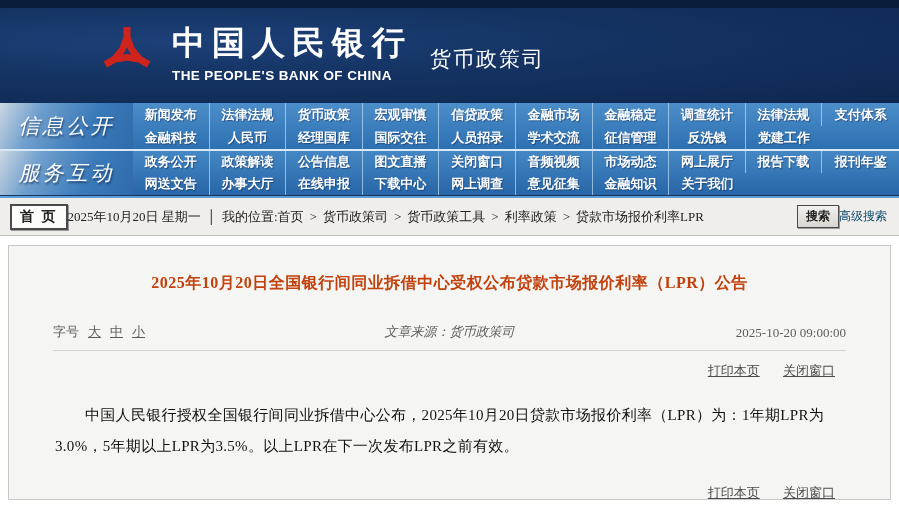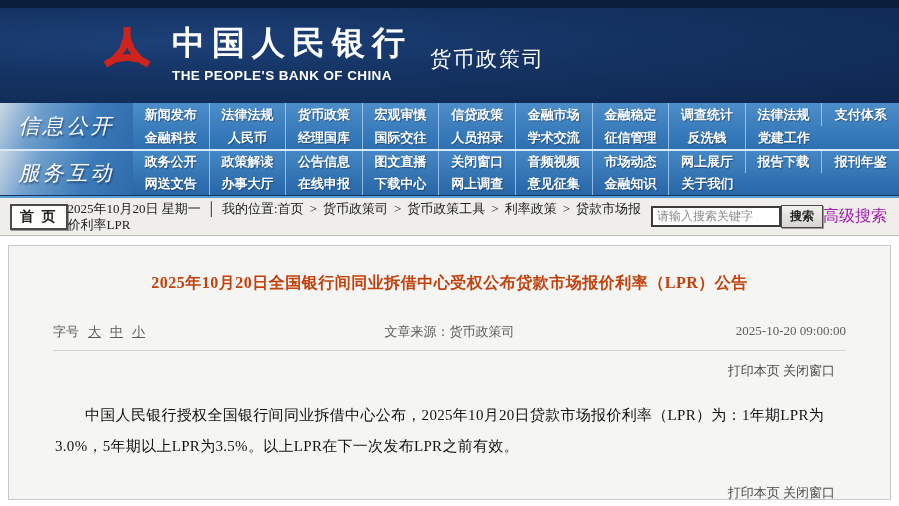--- a/index.html
+++ b/index.html
@@ -48,36 +48,36 @@
   .crumb-text { flex: 1; line-height: 16px; overflow: hidden; }
   .crumb-sep { margin: 0 6px; }
   .crumb-link { cursor: pointer; }
   .search-input { flex: 0 0 auto; width: 130px; height: 21px; border: 2px solid #3c3c3c;
     background: #fff; font-size: 12px; padding: 0 4px; color: #333;
     font-family: "Liberation Serif","DejaVu Serif",serif; }
   .search-input::placeholder { color: #8a8a8a; }
   .search-btn { flex: 0 0 auto; border: 1px solid #4a4a4a; background: linear-gradient(#f1f1ee,#d7d5cf);
     font-weight: bold; font-size: 12px; padding: 2px 8px; box-shadow: 1px 1px 0 #9a9a96;
     cursor: pointer; font-family: "Liberation Serif","DejaVu Serif",serif; }
-  .adv-search { flex: 0 0 auto; font-size: 16px; color: #a21caf; cursor: pointer; margin-right: 2px; }
+  .adv-search { flex: 0 0 auto; font-size: 12px; color: #0c4a6e; cursor: pointer; margin-right: 2px; }
 
   
   .article-box { margin: 9px 8px 0; height: 255px; border: 1px solid #c8c8c4;
     background: #f5f5f3; overflow: hidden;
     font-family: "Liberation Serif","DejaVu Serif",serif; }
   .article-title { margin-top: 27px; text-align: center; font-weight: bold; font-size: 16px;
     color: #c2410c; letter-spacing: 0.5px; }
-  .meta-row { display: flex; align-items: flex-start; margin: 29px 44px 0; font-size: 13px; color: #5c5c5c; }
+  .meta-row { display: flex; align-items: flex-end; margin: 29px 44px 0; font-size: 13px; color: #5c5c5c; }
   .meta-left { flex: 1; display: flex; gap: 9px; }
-  .meta-center { flex: 1.2; text-align: center; white-space: nowrap; }
+  .meta-center { flex: 1.2; text-align: center; white-space: nowrap; font-style: italic; }
   .meta-right { flex: 1; text-align: right; white-space: nowrap; }
   .fs-link { text-decoration: underline; cursor: pointer; }
   .meta-hr { border: 0; border-top: 1px solid #d4d4d0; margin: 9px 44px 0; }
   .links-row { text-align: right; margin: 11px 55px 0; font-size: 13px; color: #4c4c4c; }
-  .links-row .doc-link { cursor: pointer; }
+  .links-row .doc-link { text-decoration: underline; cursor: pointer; margin-left: 20px; }
   .article-body { margin: 20px 46px 0; font-size: 15px; line-height: 31px; color: #121212;
     text-indent: 2em; letter-spacing: 0.3px; }
   .links-row.bottom { margin-top: 22px; }
 </style>
 </head>
 <body>
 
 <div class="header">
   <div class="header-topstrip"></div>
   <div class="header-inner">
@@ -150,21 +150,20 @@
         <div class="nav-cell"></div>
         <div class="nav-cell"></div>
       </div>
     </div>
   </div>
 <div class="nav-bottom"></div>
 
 <div class="crumbbar">
   <span class="home-btn">首 页</span>
   <span class="crumb-text"><span>2025年10月20日 星期一</span><span class="crumb-sep">│</span><span>我的位置:</span><span id="crumb-links"><span class="crumb-link">首页</span><span class="crumb-sep">&gt;</span><span class="crumb-link">货币政策司</span><span class="crumb-sep">&gt;</span><span class="crumb-link">货币政策工具</span><span class="crumb-sep">&gt;</span><span class="crumb-link">利率政策</span><span class="crumb-sep">&gt;</span><span class="crumb-link">贷款市场报价利率LPR</span></span></span>
-  <input class="search-input" placeholder="请输入搜索关键字" style="">
   <span class="search-btn">搜索</span>
   <span class="adv-search">高级搜索</span>
 </div>
 
 <div class="article-box">
   <div class="article-title">2025年10月20日全国银行间同业拆借中心受权公布贷款市场报价利率（LPR）公告</div>
 
   <div class="meta-row">
     <span class="meta-left">
       <span>字号</span>

